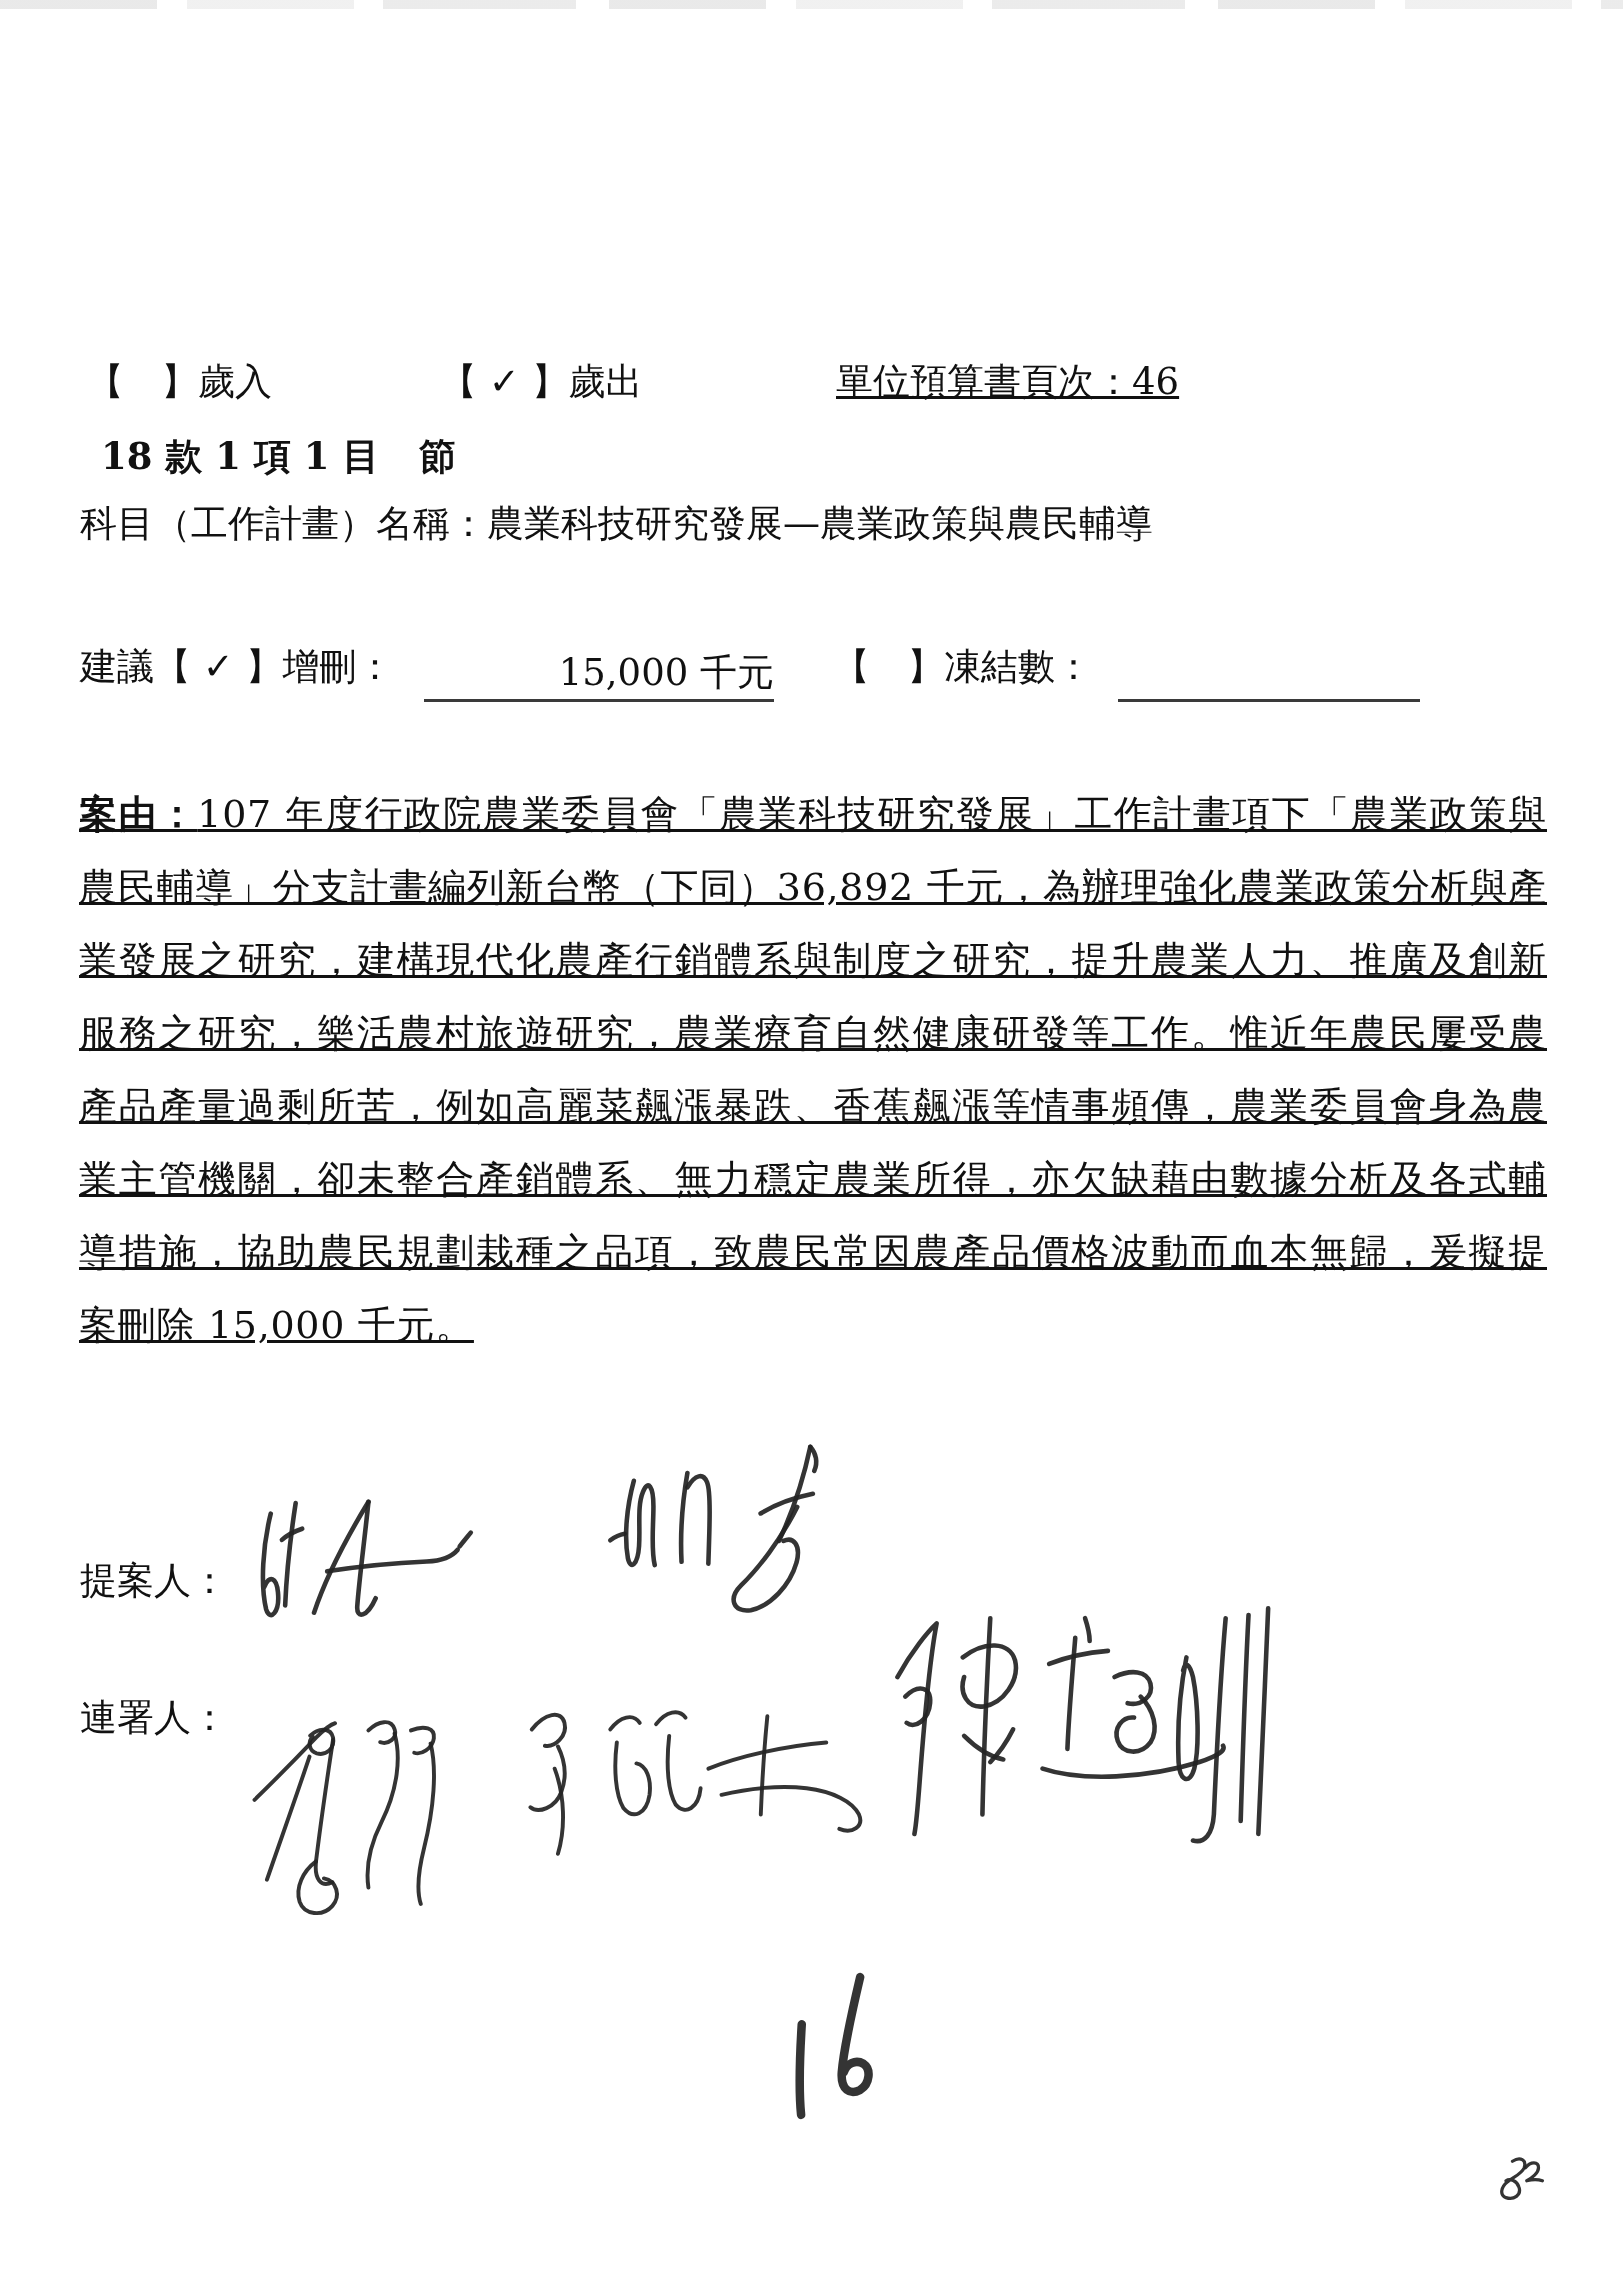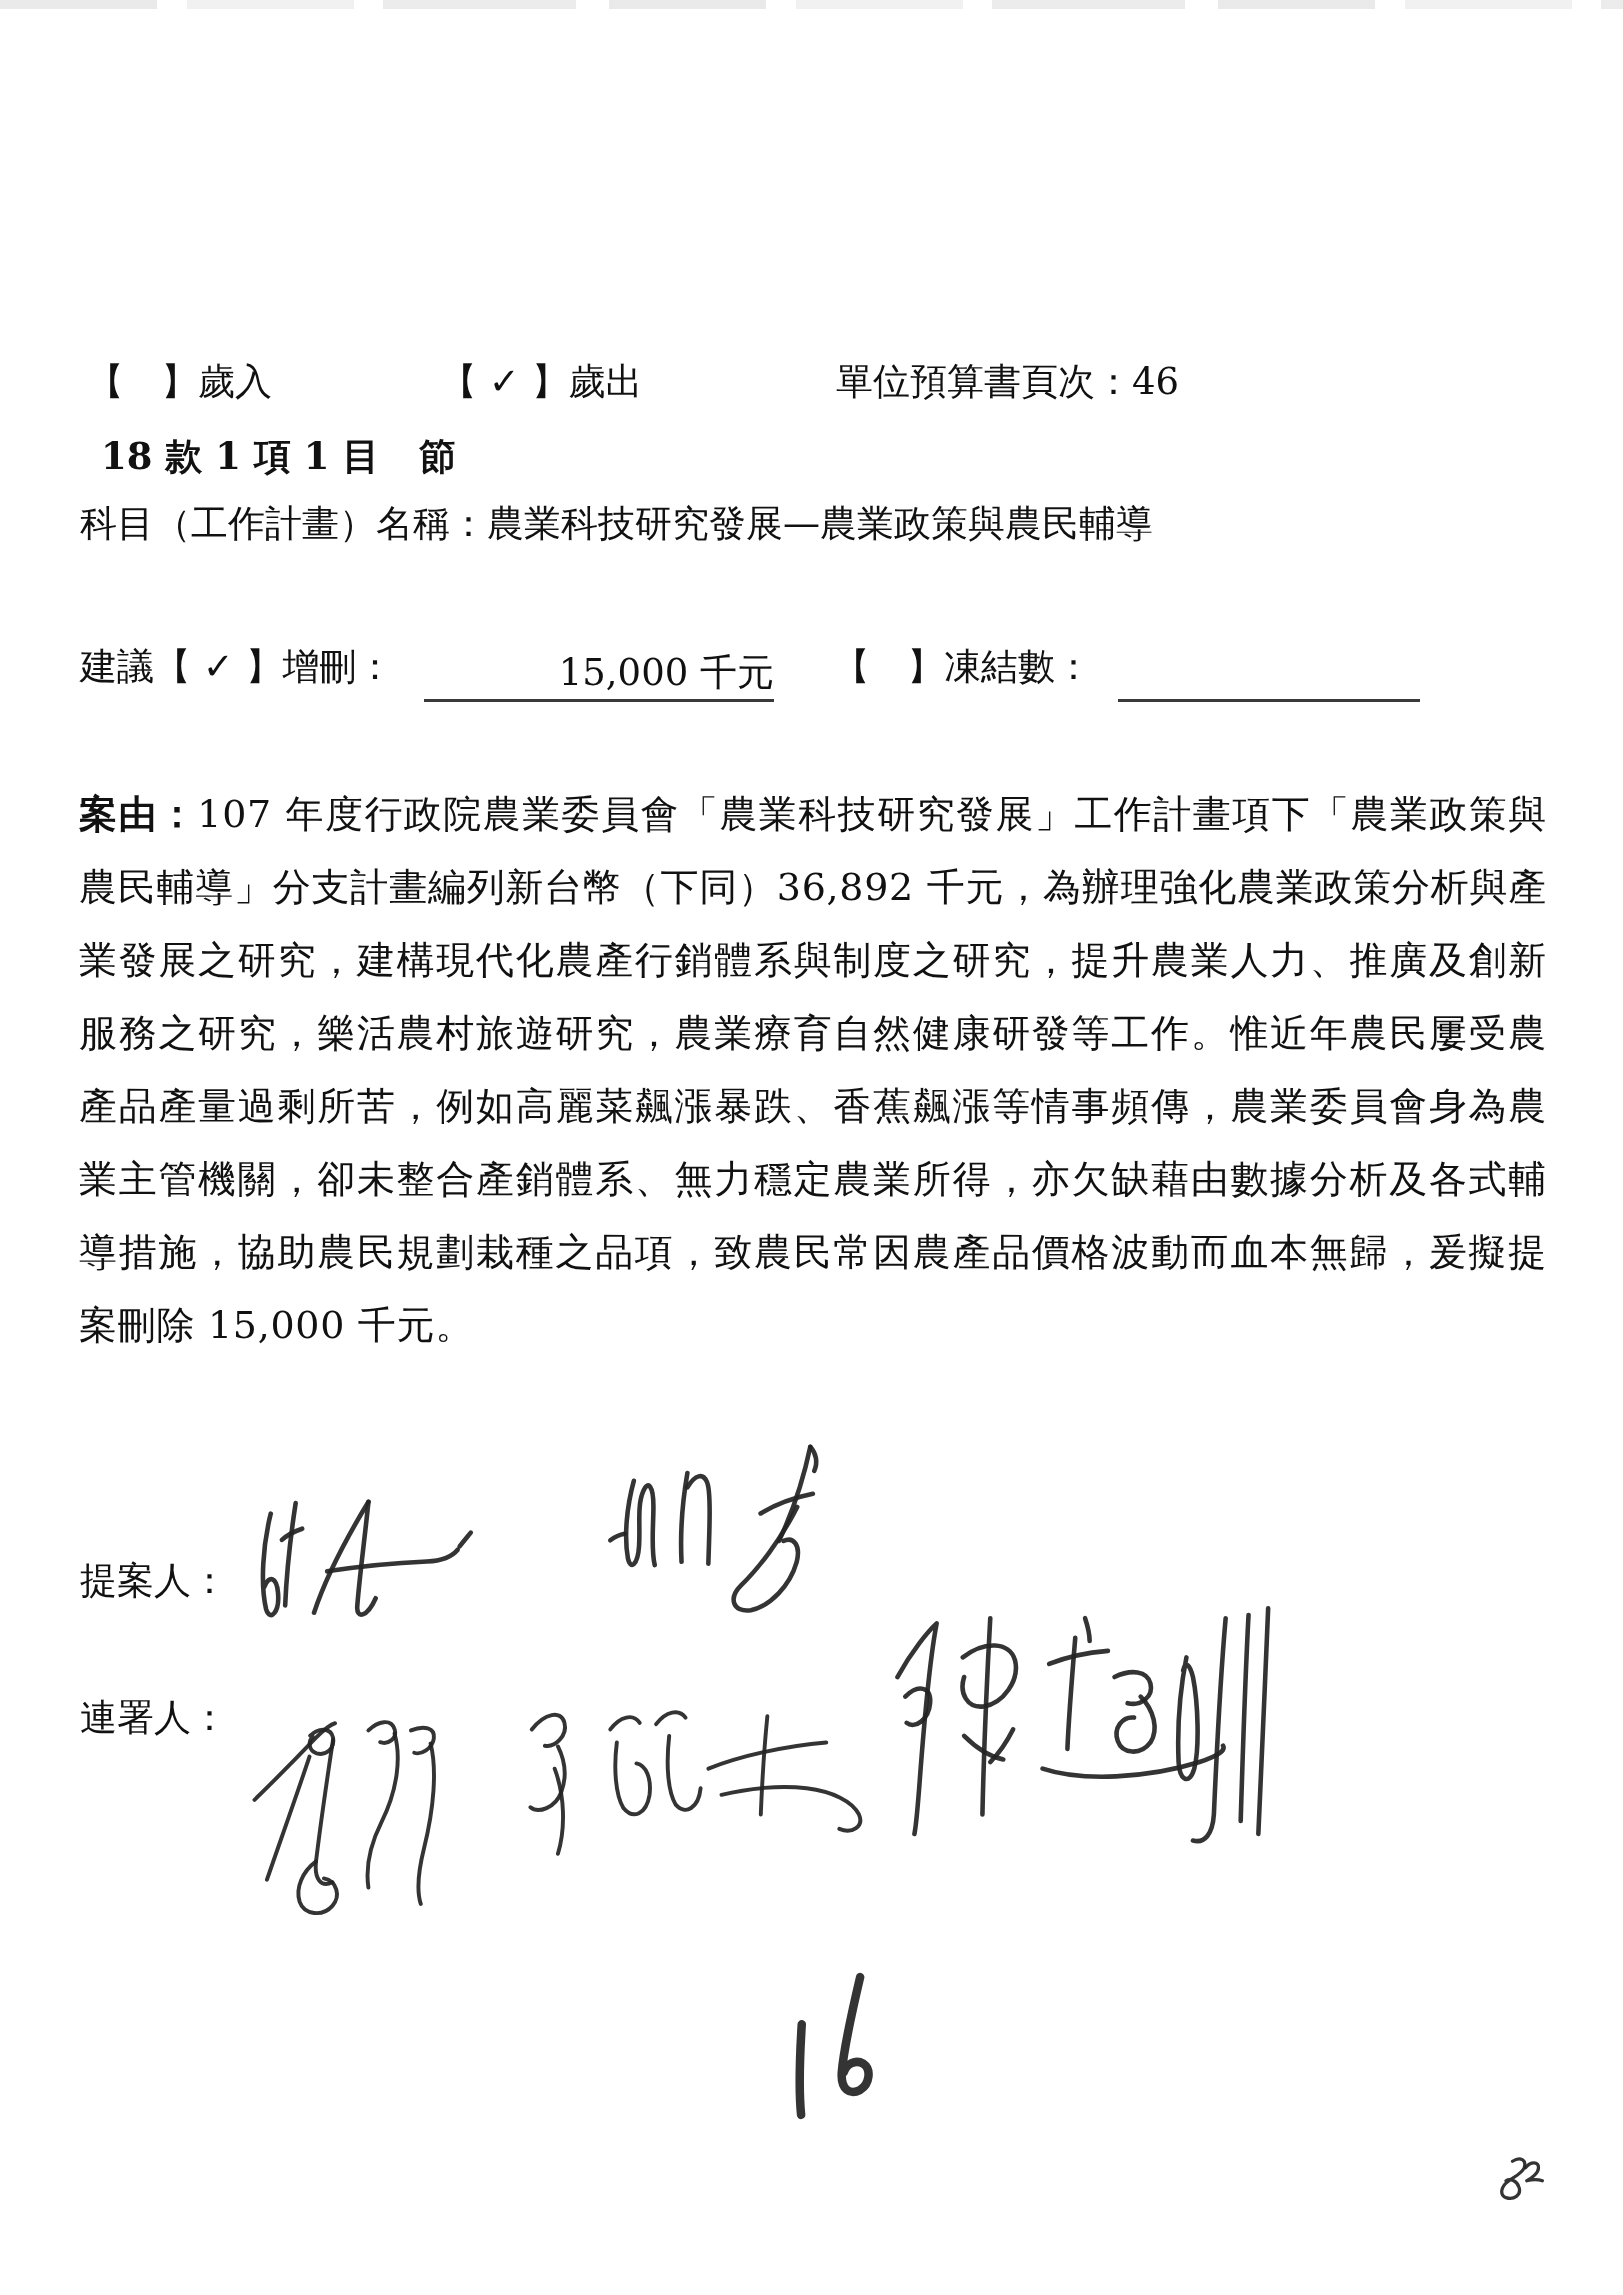--- a/index.html
+++ b/index.html
@@ -31,36 +31,37 @@
   .underline-span{
     position:absolute;height:51px;
     border-bottom:3.3px solid #3a3a3a;
     font-size:37px;text-align:right;white-space:nowrap;
   }
   .case-par{
     position:absolute;top:777px;left:79px;width:1468px;
     font-size:38px;line-height:73px;
     text-align:justify;text-justify:inter-ideograph;
     letter-spacing:0.7px;
+    text-decoration:underline;
   }
   .sig-svg{position:absolute;}
   .sig-svg path{fill:none;stroke:#232323;stroke-linecap:round;stroke-linejoin:round;opacity:.92;}
 </style>
 </head>
 <body>
 
 <div class="sheet">
 
   <div class="scan-noise"></div>
 
 
 
   <span class="line" style="top:361px;left:87px;">【　】歲入</span>
   <span class="line" style="top:361px;left:440px;">【 ✓ 】歲出</span>
-  <span class="line" style="top:361px;left:836px;">單位預算書頁次：46</span>
+  <span class="line" style="top:361px;left:836px;text-decoration:underline;">單位預算書頁次：46</span>
 
   <span class="line bold" style="top:435px;left:101px;">18 款 1 項 1 目</span>
   <span class="line bold" style="top:435px;left:419px;">節</span>
 
   <div class="line" style="top:503px;left:80px;">科目（工作計畫）名稱：農業科技研究發展—農業政策與農民輔導</div>
 
 
   <span class="line" style="top:646px;left:80px;">建議【 ✓ 】增刪：</span>
   <span class="underline-span" style="top:648px;left:424px;width:350px;">15,000 千元</span>
   <span class="line" style="top:646px;left:833px;">【　】凍結數：</span>

